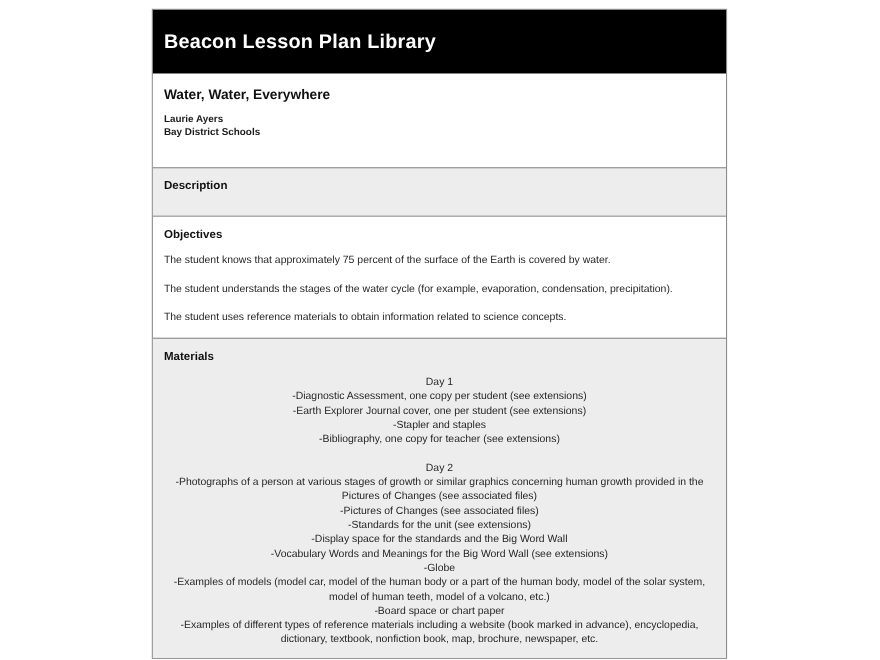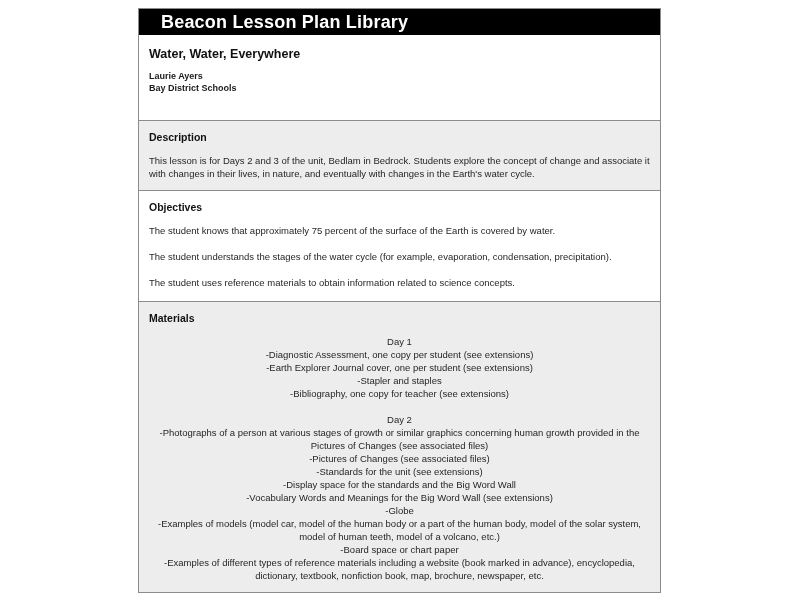--- a/index.html
+++ b/index.html
@@ -28,24 +28,24 @@
     position: absolute;
     left: 138px;
     top: 8px;
     width: 523px;
     background: #ffffff;
     border: 1px solid var(--border);
   }
   .masthead {
     background: var(--header-bg);
     color: var(--header-text);
-    height: 26px;
+    height: 58px;
     display: flex;
     align-items: center;
-    padding: 0 22px;
+    padding: 0 10px;
     text-align: right;
   }
   .masthead .site-title {
     font-size: 18px;
     font-weight: bold;
     letter-spacing: 0.2px;
   }
   .title-section {
     background: #ffffff;
     padding: 12px 10px 26px 10px;
@@ -94,21 +94,20 @@
     </div>
 
     <div class="title-section">
       <div class="lesson-title">Water, Water, Everywhere</div>
       <div class="author-line">Laurie Ayers</div>
       <div class="author-line">Bay District Schools</div>
     </div>
 
     <div class="sec alt">
       <h2>Description</h2>
-      <p class="body-text">This lesson is for Days 2 and 3 of the unit, Bedlam in Bedrock. Students explore the concept of change and associate it with changes in their lives, in nature, and eventually with changes in the Earth's water cycle.</p>
     </div>
 
     <div class="sec">
       <h2>Objectives</h2>
       <p class="obj-item">The student knows that approximately 75 percent of the surface of the Earth is covered by water.</p>
       <p class="obj-item">The student understands the stages of the water cycle (for example, evaporation, condensation, precipitation).</p>
       <p class="obj-item">The student uses reference materials to obtain information related to science concepts.</p>
     </div>
 
     <div class="sec alt">

